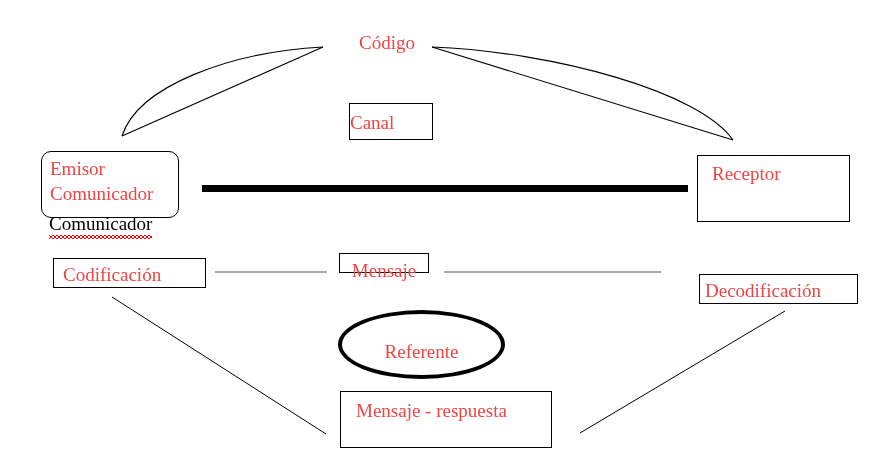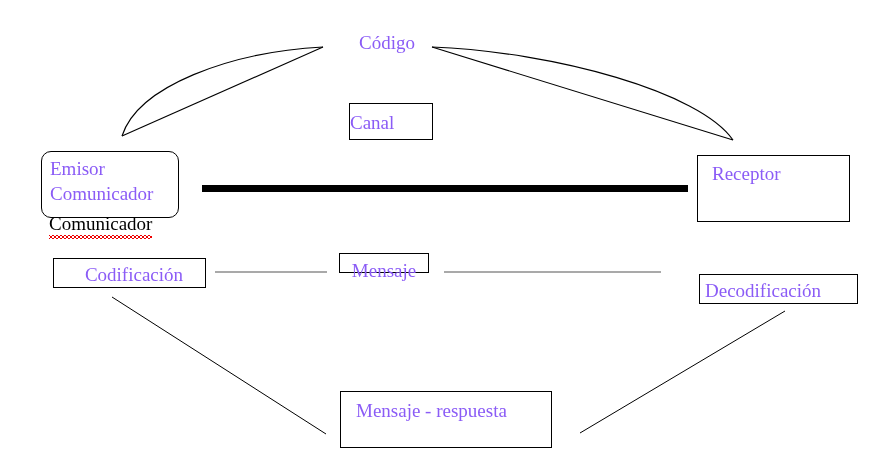--- a/index.html
+++ b/index.html
@@ -14,21 +14,21 @@
     background: #ffffff;
     overflow: hidden;
     font-family: "Liberation Serif", "DejaVu Serif", serif;
     color: #000000;
   }
   .node {
     position: absolute;
     box-sizing: border-box;
     font-size: 19px;
     line-height: 1.32;
-    color: #8b5cf6;
+    color: #ef4444;
     white-space: pre;
   }
   .boxed {
     border: 1px solid #000000;
     background: transparent;
   }
   .plain {
     border: none;
   }
 
@@ -75,21 +75,21 @@
     text-align: center;
   }
   #node-receptor {
     left: 697px; top: 155px; width: 153px; height: 67px;
     padding: 5px 0 0 14px;
     text-align: left;
   }
   #node-codificacion {
     left: 53px; top: 258px; width: 153px; height: 30px;
     padding: 3px 0 16px 9px;
-    text-align: center;
+    text-align: left;
   }
   #node-mensaje {
     left: 339px; top: 253px; width: 90px; height: 20px;
     text-align: center;
     padding-top: 4px;
   }
   #node-decodificacion {
     left: 699px; top: 274px; width: 159px; height: 30px;
     padding: 3px 0 0 5px;
     text-align: left;
@@ -152,16 +152,17 @@
 
 
   <div id="node-receptor" class="node boxed">Receptor</div>
 
   <div id="node-codificacion" class="node boxed">Codificación</div>
 
   <div id="node-mensaje" class="node boxed">Mensaje</div>
 
   <div id="node-decodificacion" class="node boxed">Decodificación</div>
 
+  <div id="node-referente" class="node">Referente</div>
 
   <div id="node-mensaje-respuesta" class="node boxed">Mensaje - respuesta</div>
 
 </div>
 
 </body></html>

